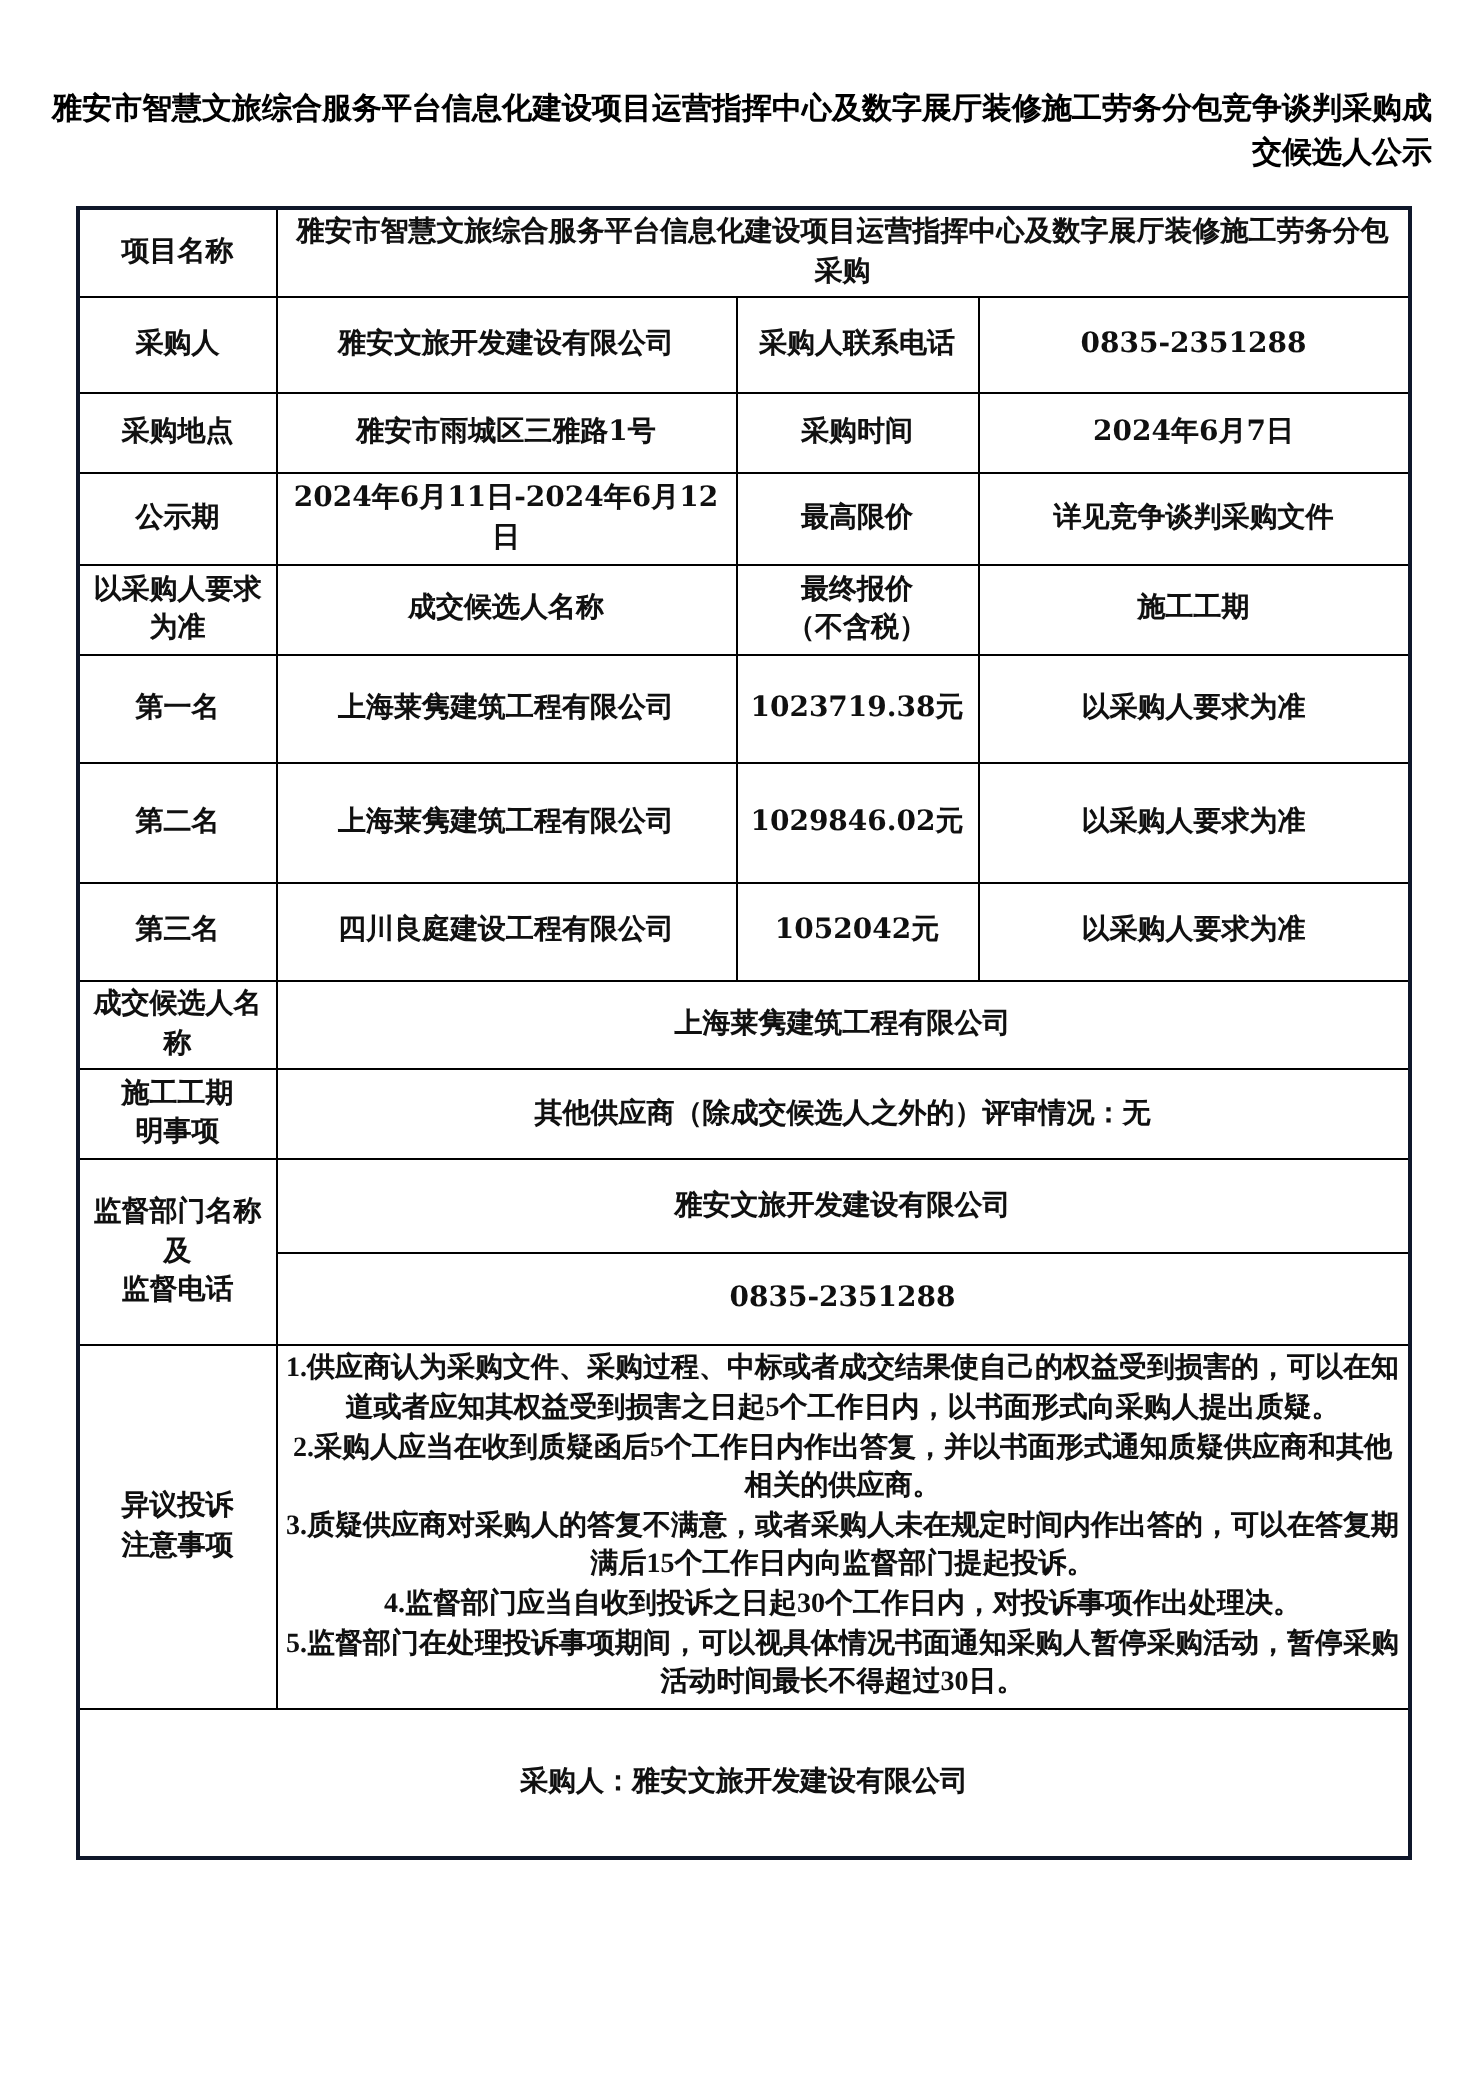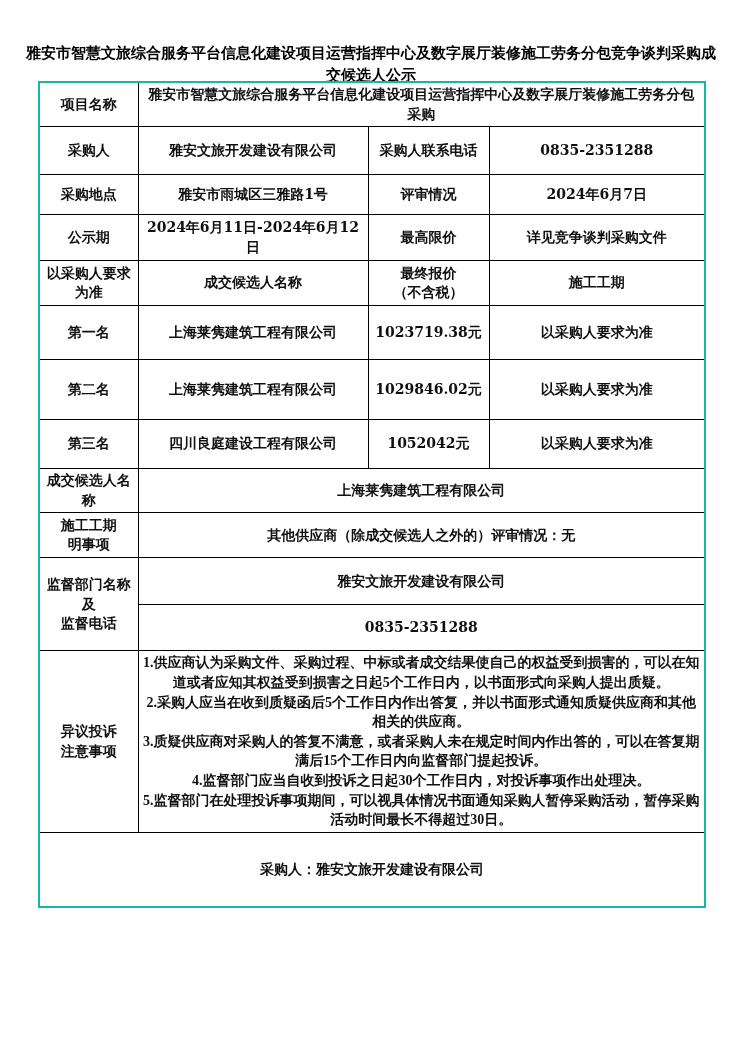--- a/index.html
+++ b/index.html
@@ -6,35 +6,35 @@
   html, body {
     width: 742px; height: 1040px;
     background: #ffffff;
     font-family: "DejaVu Serif", "Liberation Serif", serif;
     color: #111111;
   }
   .page { position: relative; width: 742px; height: 1040px; background: #ffffff; overflow: hidden; }
 
   .doc-title {
     padding: 44px 26px 0 26px;
-    text-align: center;
-    font-family: Liberation Mono, monospace;
+    text-align: right;
+    font-family: Liberation Sans, sans-serif;
     font-weight: bold;
     font-size: 15px;
     line-height: 1.45;
     color: #000000;
   }
 
   table.announcement {
     position: absolute;
-    left: 38px; top: 81px;
+    left: 38px; top: 103px;
     width: 666px;
     border-collapse: collapse;
     table-layout: fixed;
-    border: 2px solid #14b8a6;
+    border: 2px solid #0f172a;
   }
   table.announcement td {
     border: 1px solid #000000;
     vertical-align: middle;
     font-size: 14px;
     font-weight: bold;
     text-align: center;
     line-height: 1.4;
     padding: 2px 4px;
     word-break: break-all;
@@ -83,21 +83,21 @@
     <tr style="height:48px">
       <td>采购人</td>
       <td>雅安文旅开发建设有限公司</td>
       <td>采购人联系电话</td>
       <td>0835-2351288</td>
     </tr>
 
     <tr style="height:40px">
       <td>采购地点</td>
       <td>雅安市雨城区三雅路1号</td>
-      <td>评审情况</td>
+      <td>采购时间</td>
       <td>2024年6月7日</td>
     </tr>
 
     <tr style="height:46px">
       <td>公示期</td>
       <td>2024年6月11日-2024年6月12日</td>
       <td>最高限价</td>
       <td>详见竞争谈判采购文件</td>
     </tr>
 

